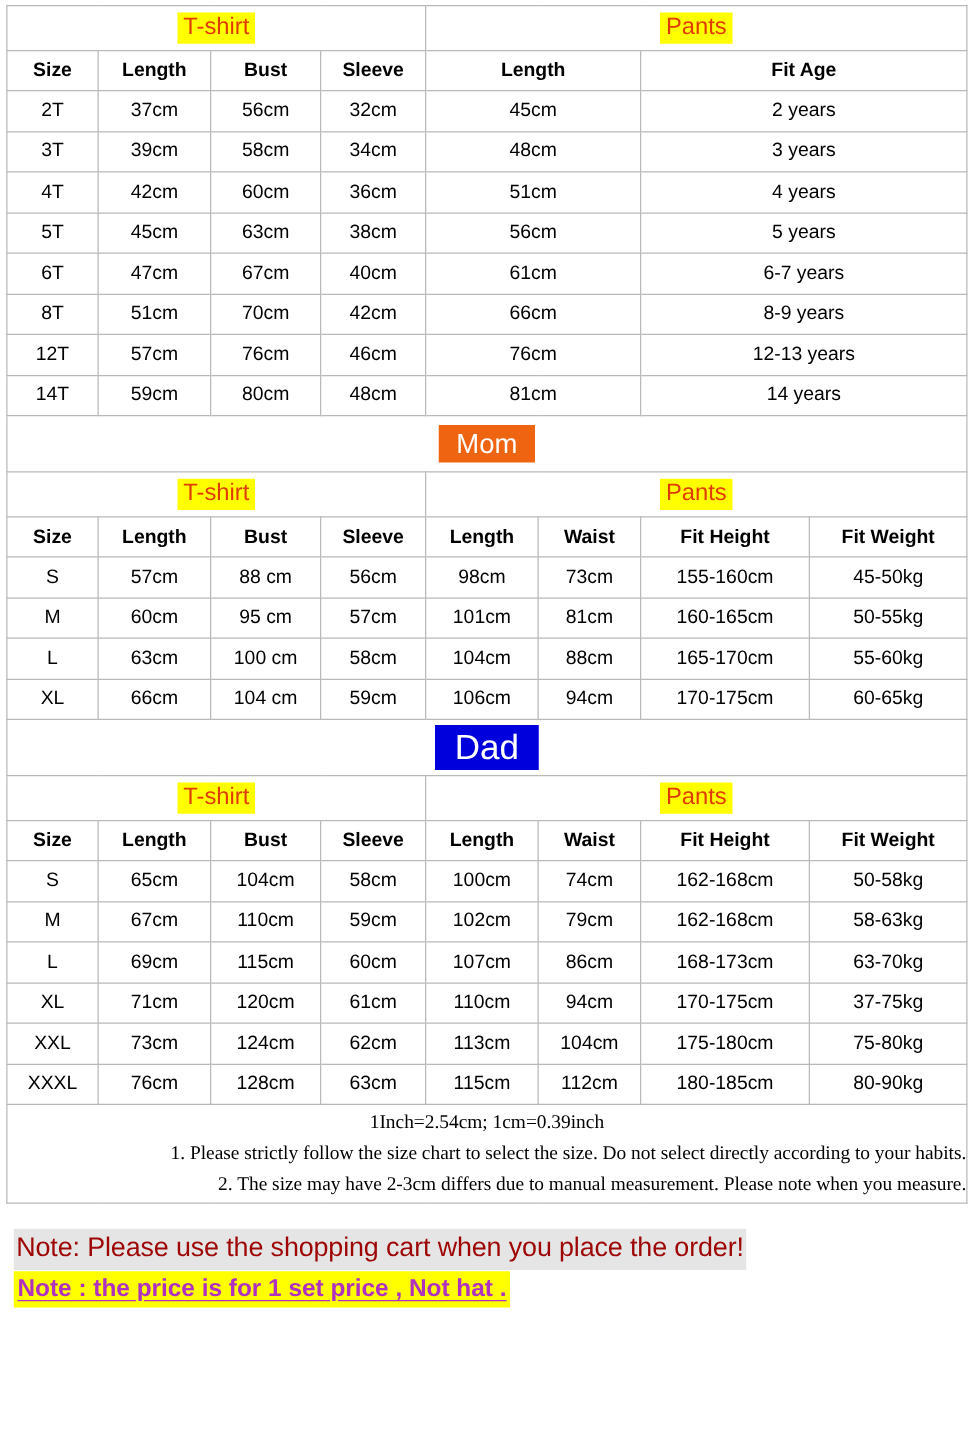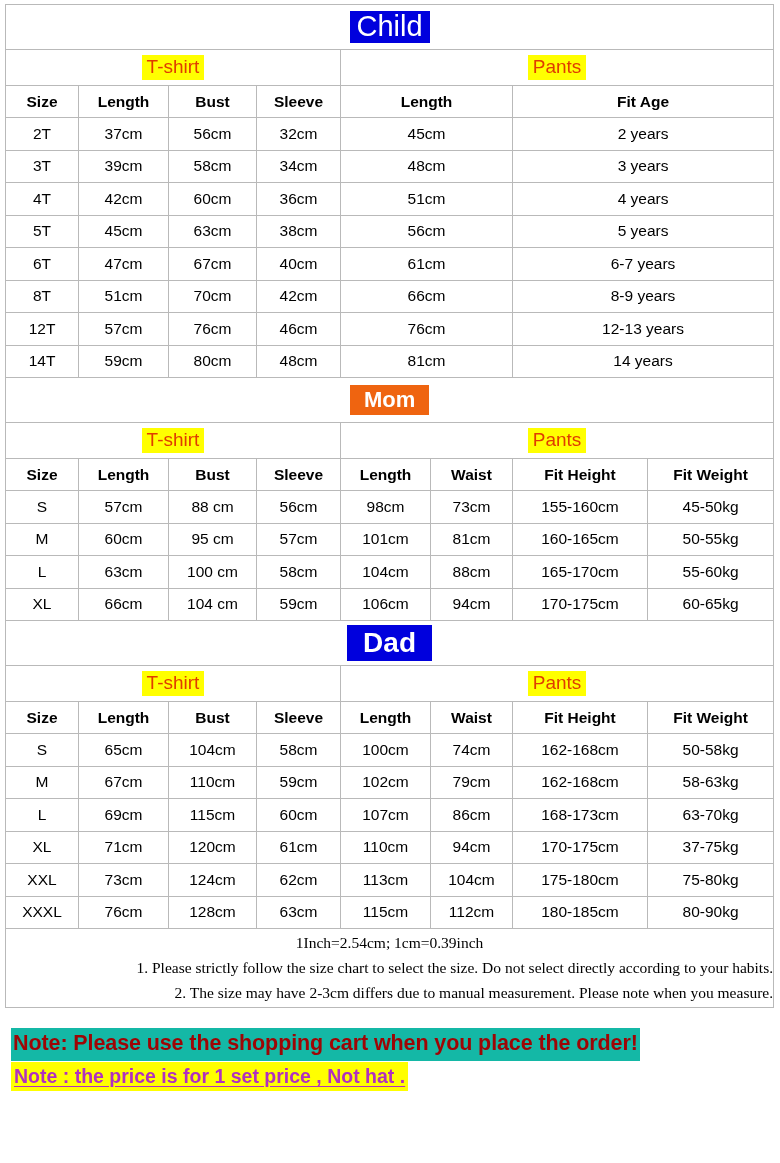--- a/index.html
+++ b/index.html
@@ -37,21 +37,21 @@
     text-align: center;
     vertical-align: middle;
     font-family: "Liberation Sans", sans-serif;
   }
 
   
   .sect-title-cell { height: 44px; }
   .badge {
     display: inline-block;
     padding: 1px 8px 3px 8px;
-    font-weight: 700;
+    font-weight: 400;
     font-size: 25px;
     line-height: 1.05;
     letter-spacing: 0px;
   }
   .badge-child {
     background: #0000dd;
     color: #ffffff;
     font-weight: 400;
     font-size: 29px;
     padding: 0px 7px 2px 7px;
@@ -113,23 +113,23 @@
   }
   .note-line.indent { padding-left: 16px; }
 
   
   .bottom-notes {
     margin-top: 20px;
     padding-left: 6px;
   }
   .warn1 {
     display: inline-block;
-    background: #14b8a6;
+    background: #e5e5e5;
     color: #9e0505;
-    font-weight: 700;
+    font-weight: 400;
     font-size: 21.5px;
     line-height: 1.3;
     padding: 2px 2px 3px 2px;
     letter-spacing: -0.1px;
   }
   .warn2-wrap { margin-top: 1px; }
   .warn2 {
     display: inline-block;
     background: #ffff00;
     color: #b030c0;
@@ -154,25 +154,20 @@
         <col style="width:88px">
         <col style="width:84px">
       <col style="width:90px">
         <col style="width:82px">
         <col style="width:135px">
         <col style="width:126px">
     </colgroup>
     <tbody>
 
       <tr>
-        <td class="sect-title-cell" colspan="8">
-          <span class="badge badge-child">Child</span>
-        </td>
-      </tr>
-      <tr>
         <td class="garment-cell" colspan="4">
           <span class="garment">T-shirt</span>
         </td>
         <td class="garment-cell" colspan="4">
           <span class="garment">Pants</span>
         </td>
       </tr>
       <tr>
         <td class="hdr">Size</td>
         <td class="hdr">Length</td>

